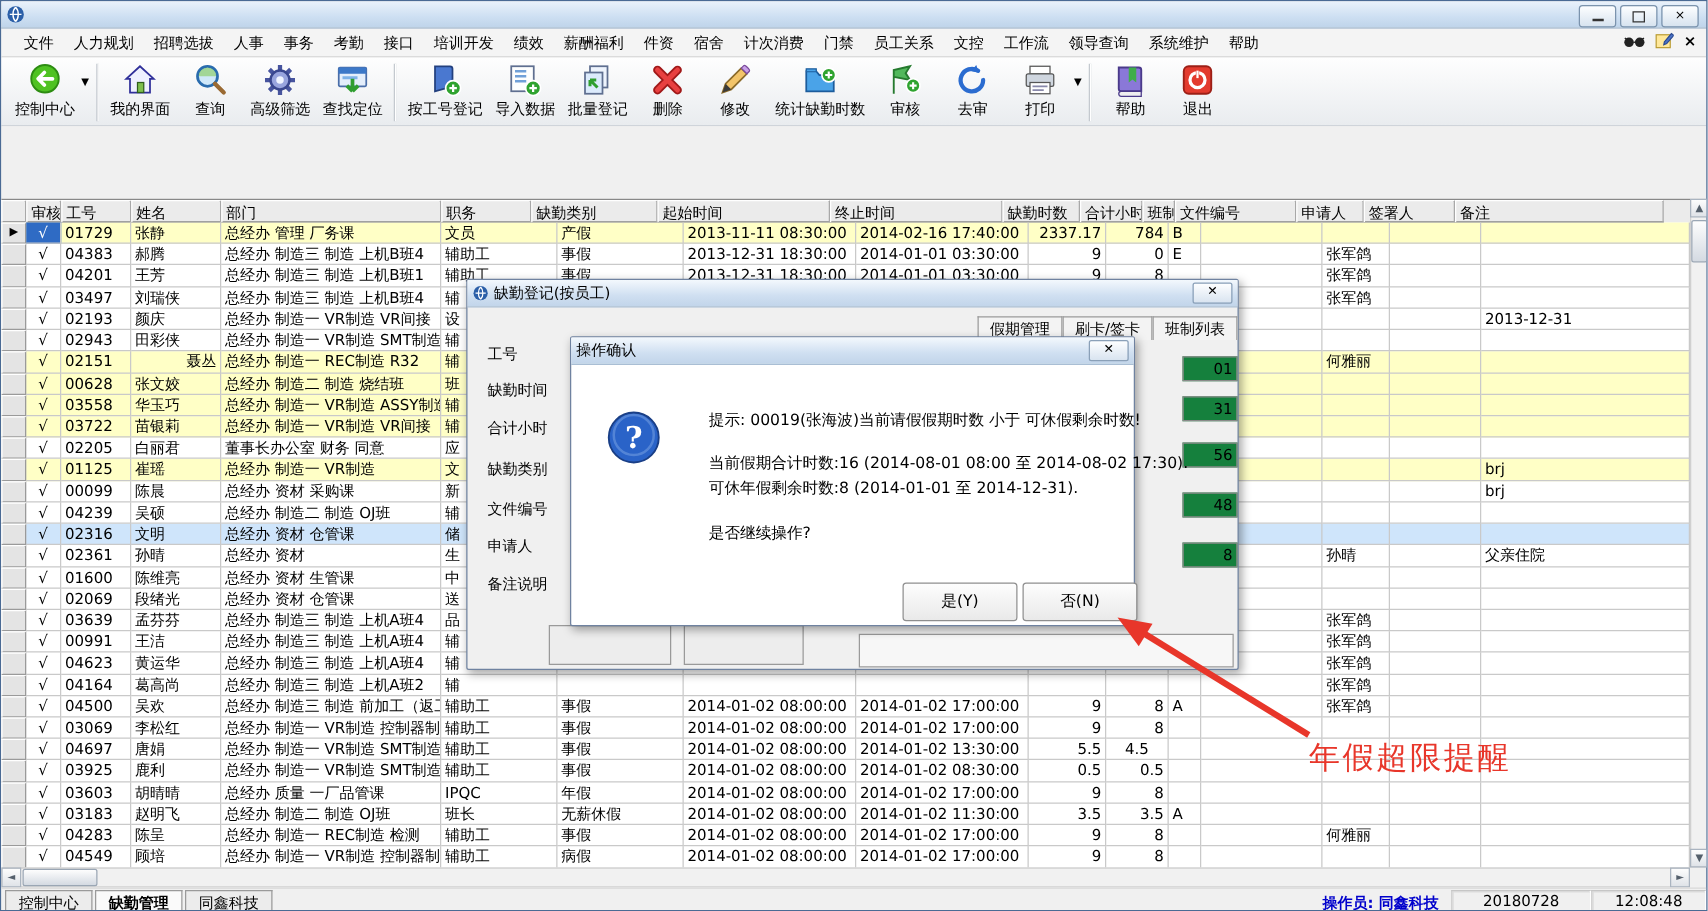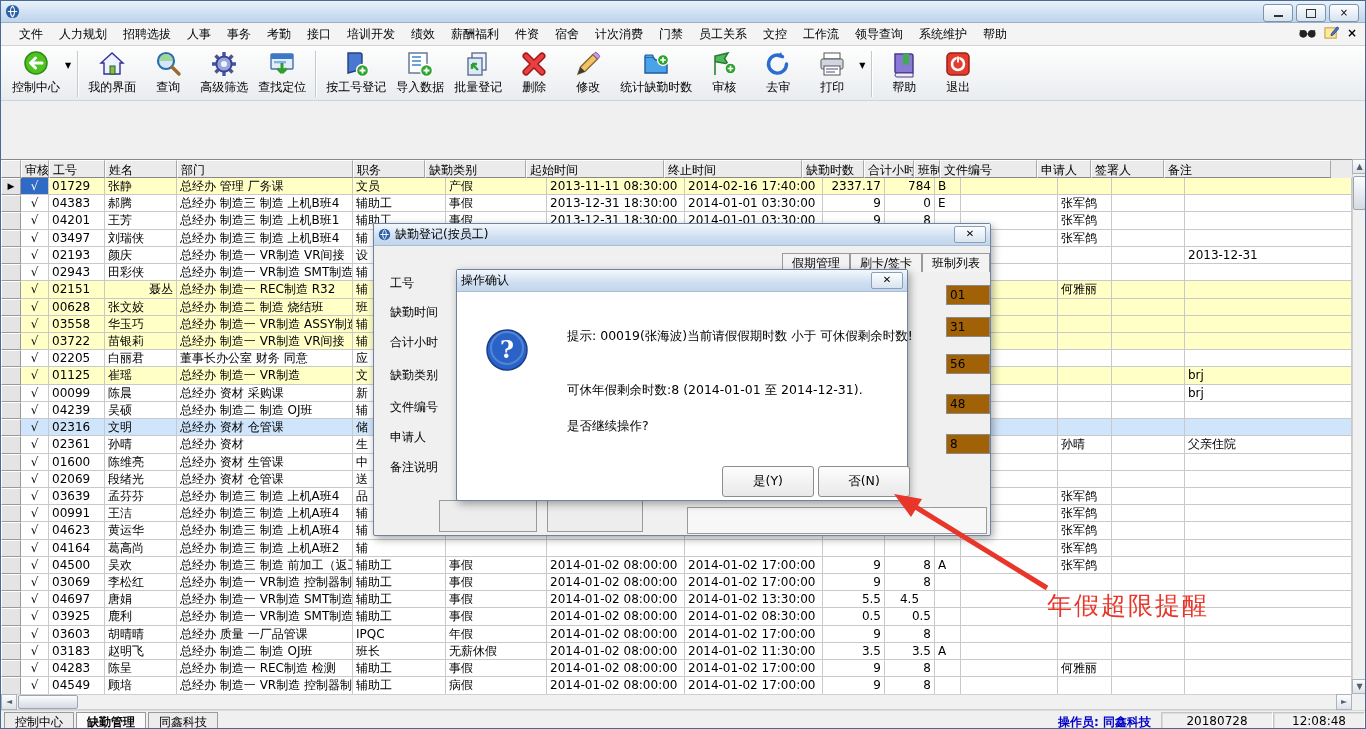--- a/index.html
+++ b/index.html
@@ -54,21 +54,21 @@
   .btab.active{background:#fafafa;font-weight:bold;}
   .statgrp{margin-left:auto;display:flex;align-items:center;height:18px;}
   .statbox{border:1px solid #c6c6c6;border-right:1px solid #fff;box-shadow:inset 1px 1px 0 #dcdcdc;padding:1px 10px;height:14px;font-size:12px;}
   #operator{color:var(--operator-blue);font-weight:bold;border:none;box-shadow:none;}
   
   .dlg{position:absolute;background:#f0f0f0;border:1px solid #6f82a0;border-radius:2px;box-shadow:2px 3px 8px rgba(0,0,0,.35);box-sizing:border-box;}
   .dlg-title{height:21px;background:linear-gradient(#f3f8fd,#cfdff1 60%,#c2d5ea);border-bottom:1px solid #a9bed4;display:flex;align-items:center;padding:0 4px;font-size:12px;}
   .dlg-close{margin-left:auto;width:30px;height:15px;border:1px solid #8aa0b8;border-radius:2px;background:linear-gradient(#fdfeff,#d9e4f0);text-align:center;line-height:13px;font-size:10px;}
   .dlg-lbl{position:absolute;font-size:12px;}
   .dtab{border:1px solid #9a9a9a;border-bottom:none;background:#f3f3f3;padding:1px 9px 2px 9px;font-size:12px;height:15px;}
-  .frag{position:absolute;width:44px;height:20px;border:1px solid #8a8a8a;background:#a16207;box-sizing:border-box;font-size:12px;text-align:left;padding:1px 3px;line-height:16px;}
+  .frag{position:absolute;width:44px;height:20px;border:1px solid #8a8a8a;background:#15803d;box-sizing:border-box;font-size:12px;text-align:right;padding:1px 3px;line-height:16px;}
   .ghost{position:absolute;border:1px solid #9a9a9a;background:#ededed;box-sizing:border-box;}
   #confirm-dlg{background:#fff;}
   .cmsg{position:absolute;font-size:12.5px;white-space:nowrap;}
   .cbtn{position:absolute;width:90px;height:29px;border:1px solid #8e8e8e;border-radius:3px;background:linear-gradient(#fdfdfd,#e9e9e9);font-size:12.5px;text-align:center;line-height:27px;}
   #annotation-text{position:absolute;left:1046px;top:588px;color:var(--annot-red);font-size:25px;letter-spacing:2px;font-family:"DejaVu Serif","Liberation Serif",serif;}
   #arrow-svg{position:absolute;left:0;top:0;width:1366px;height:729px;pointer-events:none;}
 </style>
 </head>
 <body>
 
@@ -935,20 +935,21 @@
     <div class="dlg-title">
       <span>操作确认</span>
       <span class="dlg-close">✕</span>
     </div>
     <svg style="position:absolute;left:28px;top:58px;" width="44" height="44" viewBox="0 0 44 44">
       <circle cx="22" cy="22" r="20" fill="#2a63c8" stroke="#1a3f86" stroke-width="1.5"></circle>
       <circle cx="22" cy="20" r="16" fill="none" stroke="#6f9be0" stroke-width="2" opacity="0.6"></circle>
       <text x="22" y="30" font-size="24" font-weight="bold" fill="#fff" text-anchor="middle" font-family="DejaVu Serif, serif">?</text>
     </svg>
     <span class="cmsg" style="left:110px;top:58px;">提示: 00019(张海波)当前请假假期时数 小于 可休假剩余时数!</span>
+    <span class="cmsg" style="left:110px;top:92px;">当前假期合计时数:16 (2014-08-01 08:00 至 2014-08-02 17:30).</span>
     <span class="cmsg" style="left:110px;top:112px;">可休年假剩余时数:8 (2014-01-01 至 2014-12-31).</span>
     <span class="cmsg" style="left:110px;top:148px;">是否继续操作?</span>
     <div class="cbtn" style="left:265px;top:196px;">是(Y)</div>
     <div class="cbtn" style="left:361px;top:196px;">否(N)</div>
   </div>
 
   <svg id="arrow-svg">
     <polygon points="893,493 921,498 910,516" fill="#e8362a"></polygon>
     <line x1="913" y1="505" x2="1046" y2="587" stroke="#e8362a" stroke-width="5"></line>
   </svg>

